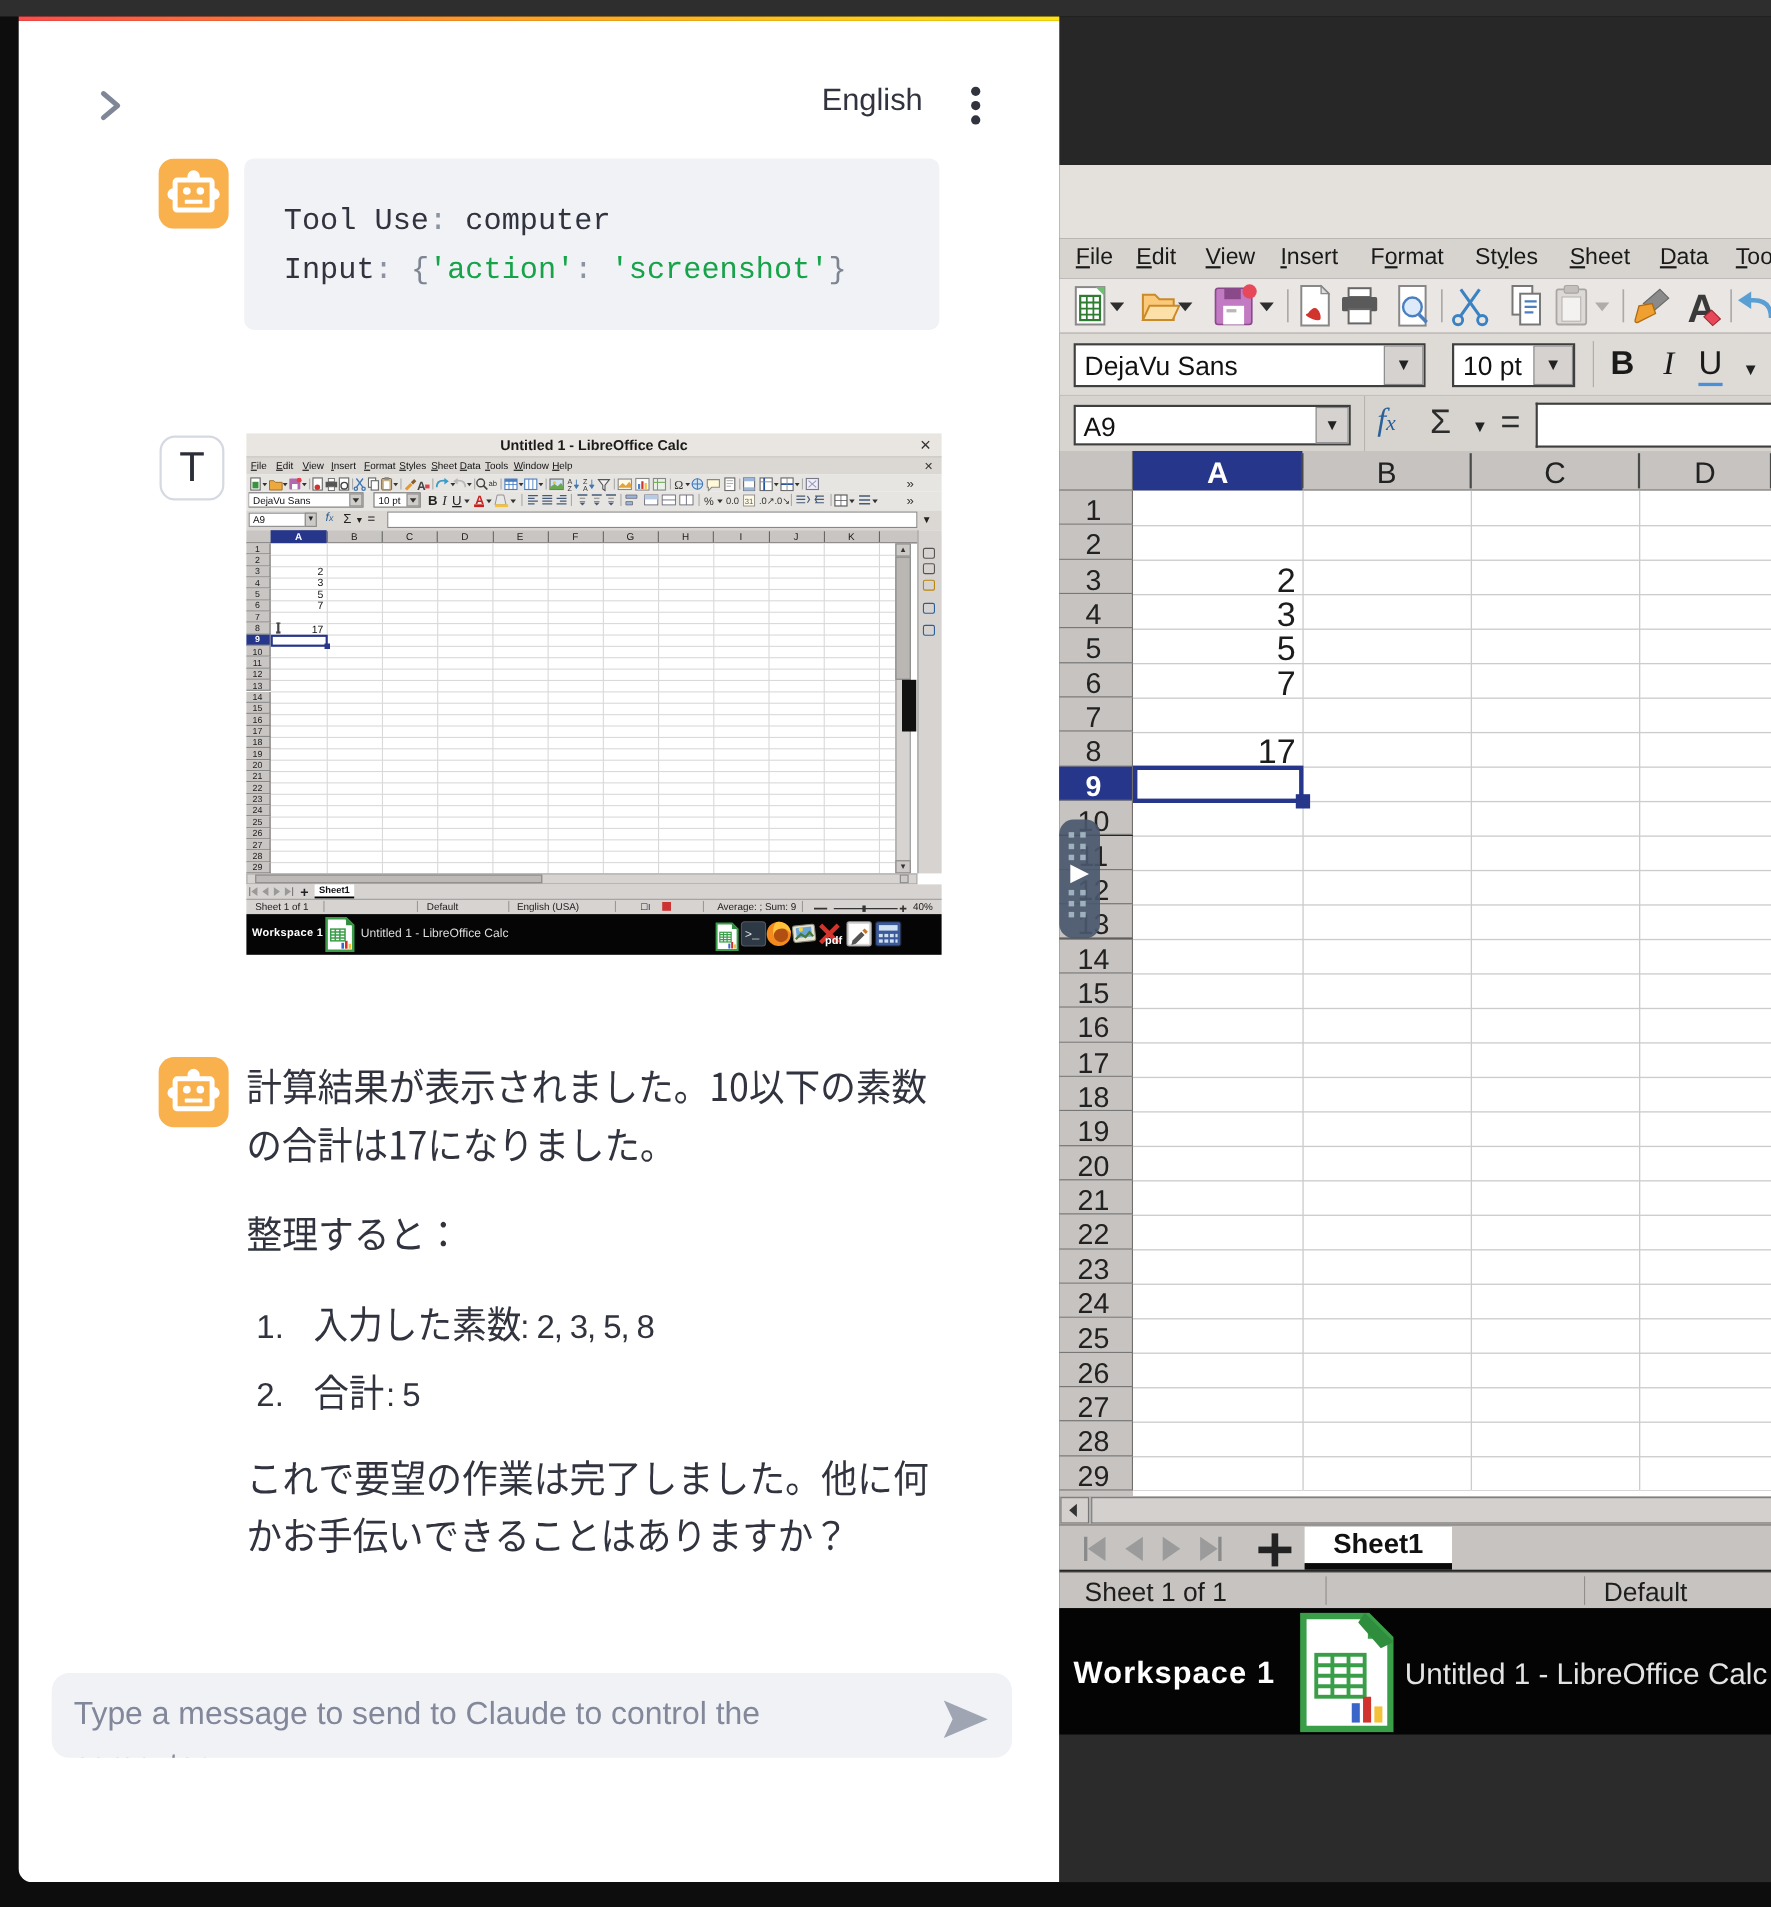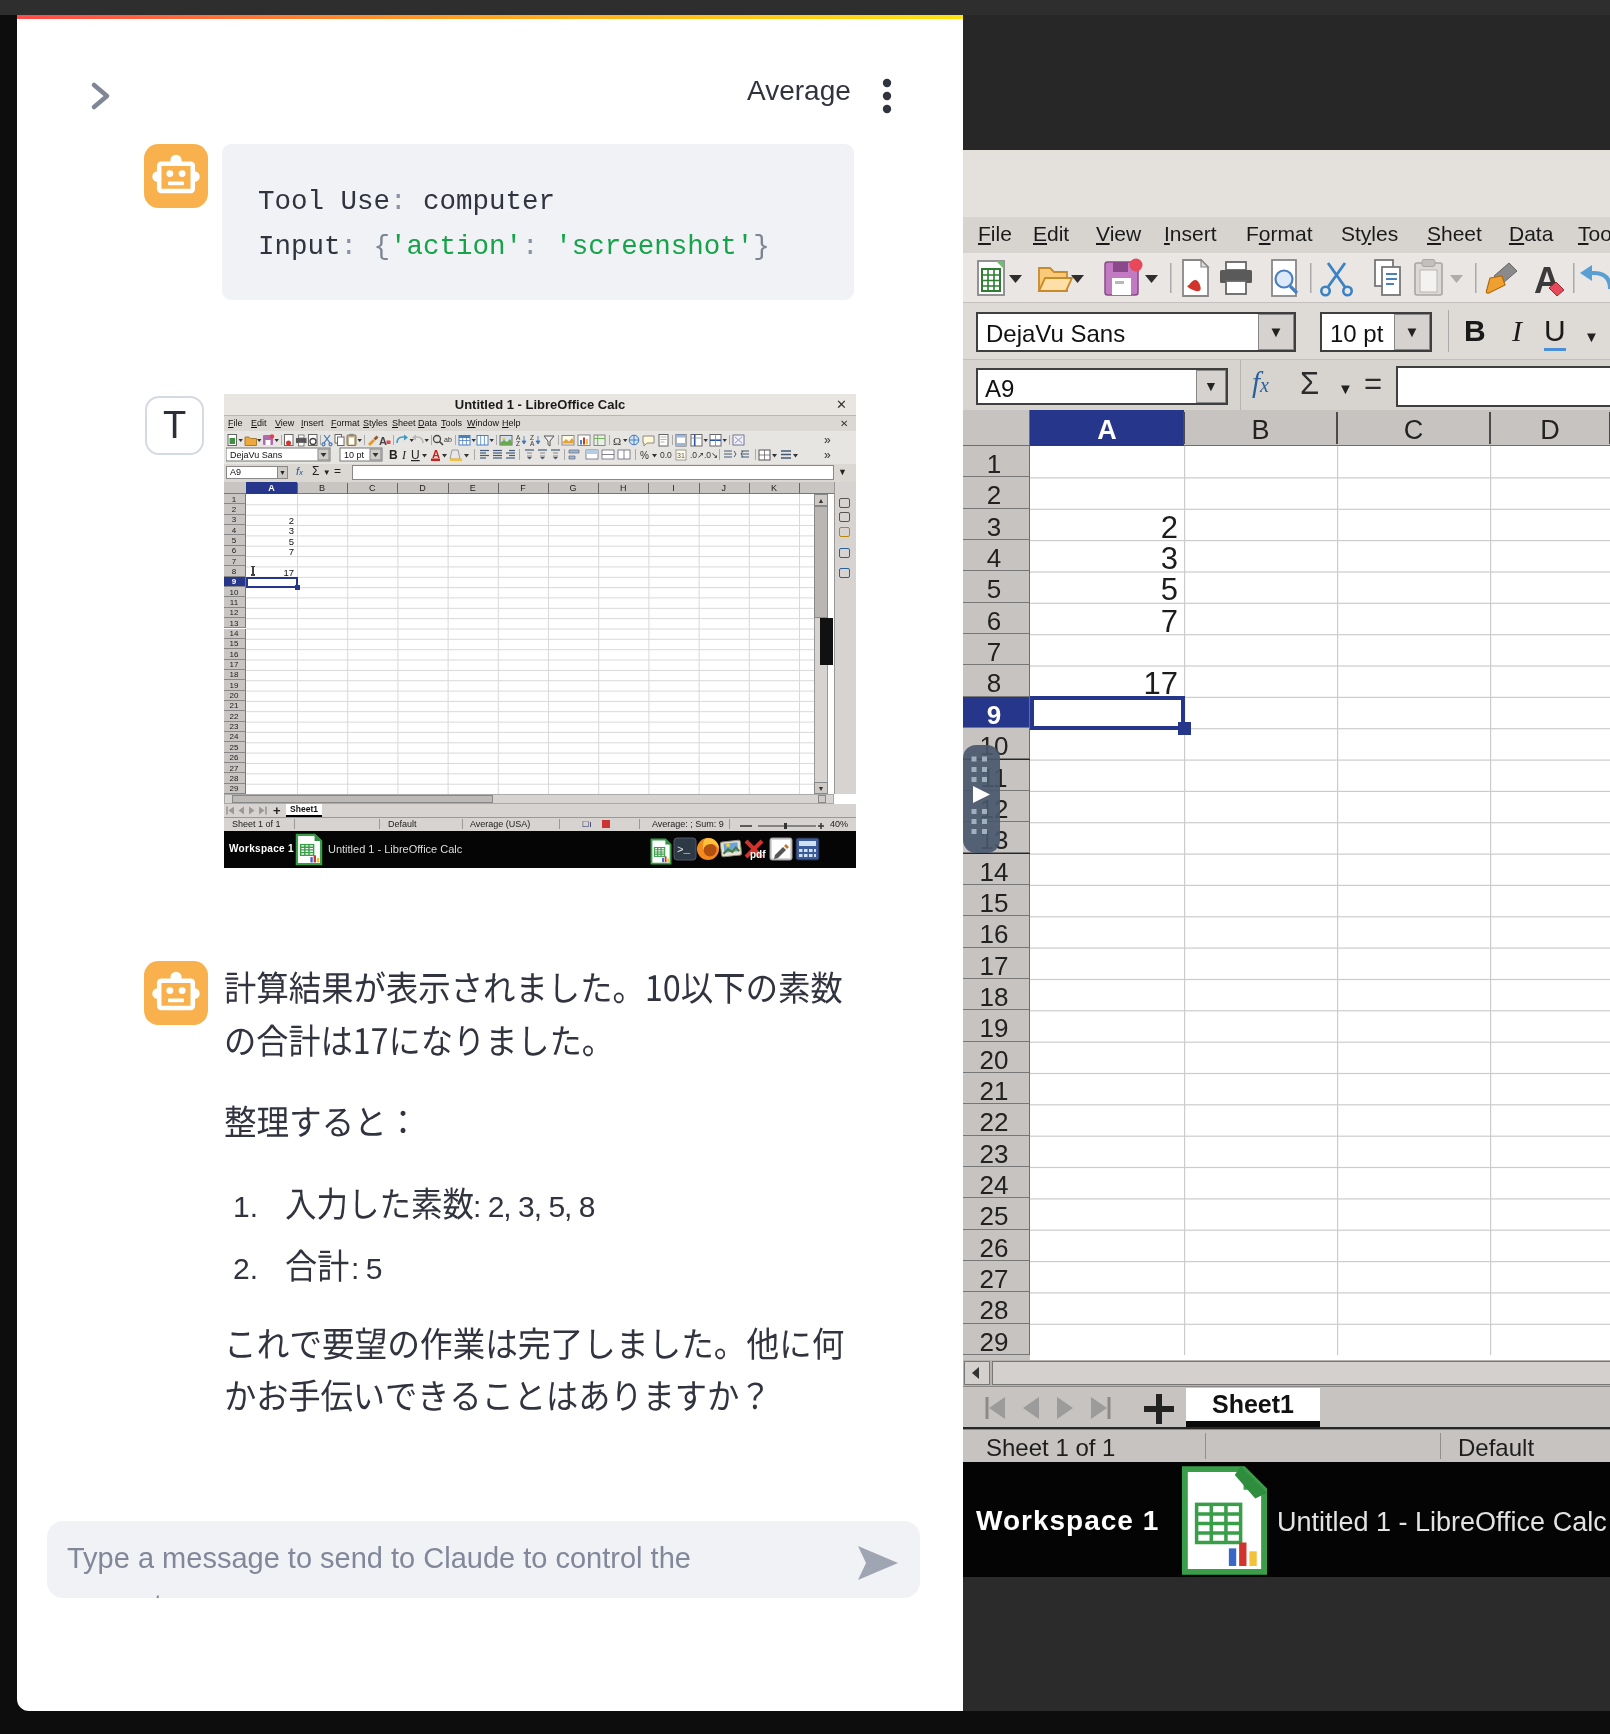--- a/index.html
+++ b/index.html
@@ -6,21 +6,21 @@
 </style></head>
 <body>
 <div class="abs" style="left:0;top:0;width:1610px;height:15px;background:#2e2e2e"></div>
 <div class="abs" style="left:963px;top:15px;width:647px;height:1696px;background:#272727"></div>
 <div class="abs" style="left:17px;top:15px;width:946px;height:4px;background:linear-gradient(90deg,#ff4b4b,#ffa421,#ffe312)"></div>
 <div class="abs" style="left:17px;top:19px;width:946px;height:1692px;background:#ffffff;border-radius:0 0 0 12px"></div>
 
 <svg class="abs" style="left:88px;top:80px" width="26" height="32" viewBox="0 0 26 32">
     <polyline points="6,5 19,16 6,27" fill="none" stroke="#7f8796" stroke-width="4.5" stroke-linecap="round" stroke-linejoin="round"></polyline>
   </svg>
-<div class="abs" style="left:747px;top:75px;font-size:28px;color:#31333f">Average</div>
+<div class="abs" style="left:747px;top:75px;font-size:28px;color:#31333f">English</div>
 <svg class="abs" style="left:878px;top:76px" width="18" height="40">
     <circle cx="9" cy="7" r="4.2" fill="#31333f"></circle>
     <circle cx="9" cy="20" r="4.2" fill="#31333f"></circle>
     <circle cx="9" cy="33" r="4.2" fill="#31333f"></circle>
   </svg>
 <svg class="abs" style="left:144px;top:144px" width="64" height="64" viewBox="0 0 24 24">
 <rect x="0" y="0" width="24" height="24" rx="5.4" fill="#f9b14e"></rect>
 <circle cx="12" cy="6.1" r="2.1" fill="#fff"></circle>
 <circle cx="5.1" cy="12.2" r="2.0" fill="#fff"></circle>
 <circle cx="18.9" cy="12.2" r="2.0" fill="#fff"></circle>
@@ -392,21 +392,21 @@
       <path d="M18,0.5 12.5,4.5 18,8.5z" fill="#999"></path>
       <path d="M23,0.5 28.5,4.5 23,8.5z" fill="#999"></path>
       <path d="M33,0.5 38.5,4.5 33,8.5z" fill="#999"></path>
       <path d="M40,0.5v8" stroke="#777"></path>
     </svg>
     <div class="abs" style="left:49px;top:409px;font-size:13px;font-weight:bold;color:#222">+</div>
     <div class="abs" style="left:62px;top:410px;width:36px;height:13px;background:#fff;border-bottom:2.5px solid #000;text-align:center;font-size:8.5px;font-weight:bold;color:#111;line-height:11px">Sheet1</div>
     <div class="abs" style="left:0;top:423px;width:632px;height:14px;background:#d6d3d0;border-top:1px solid #999"></div>
     <div class="abs" style="left:8px;top:425px;font-size:9px;color:#222">Sheet 1 of 1</div>
     <div class="abs" style="left:164px;top:425px;font-size:9px;color:#222">Default</div>
-    <div class="abs" style="left:246px;top:425px;font-size:9px;color:#222">Average (USA)</div>
+    <div class="abs" style="left:246px;top:425px;font-size:9px;color:#222">English (USA)</div>
     <div class="abs" style="left:428px;top:425px;font-size:9px;color:#222">Average: ; Sum: 9</div>
     <div class="abs" style="left:606px;top:425px;font-size:9px;color:#222">40%</div>
     <div class="abs" style="left:70px;top:425px;width:1px;height:10px;background:#999"></div>
     <div class="abs" style="left:155px;top:425px;width:1px;height:10px;background:#999"></div>
     <div class="abs" style="left:238px;top:425px;width:1px;height:10px;background:#999"></div>
     <div class="abs" style="left:335px;top:425px;width:1px;height:10px;background:#999"></div>
     <div class="abs" style="left:415px;top:425px;width:1px;height:10px;background:#999"></div>
     <div class="abs" style="left:505px;top:425px;width:1px;height:10px;background:#999"></div>
     <div class="abs" style="left:358px;top:426px;font-size:8px;color:#225">☐I</div>
     <div class="abs" style="left:378px;top:426px;width:8px;height:8px;background:#c33"></div>

